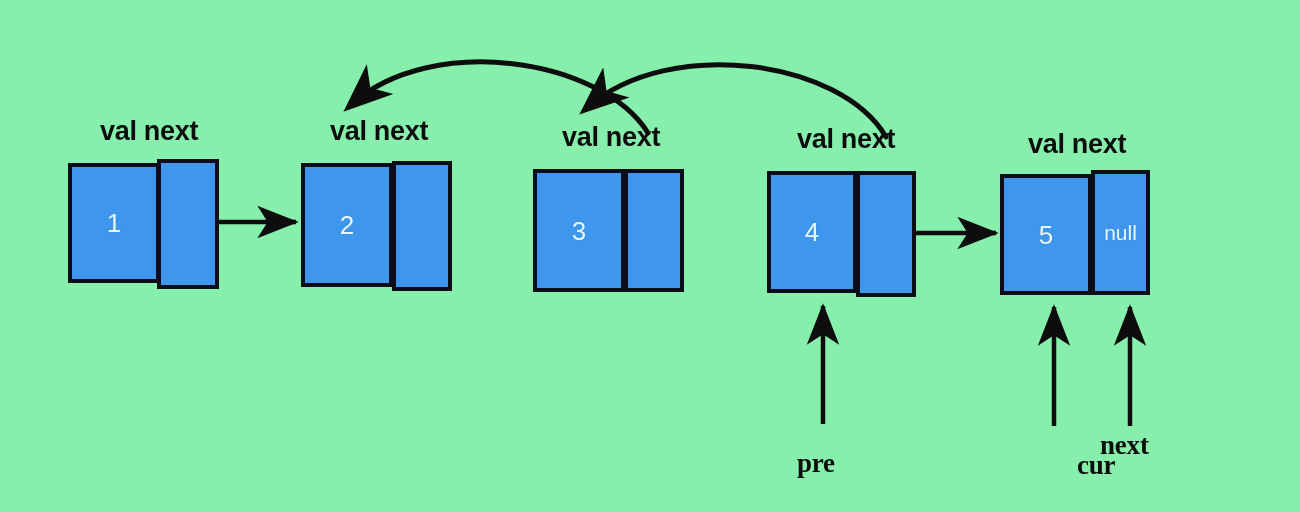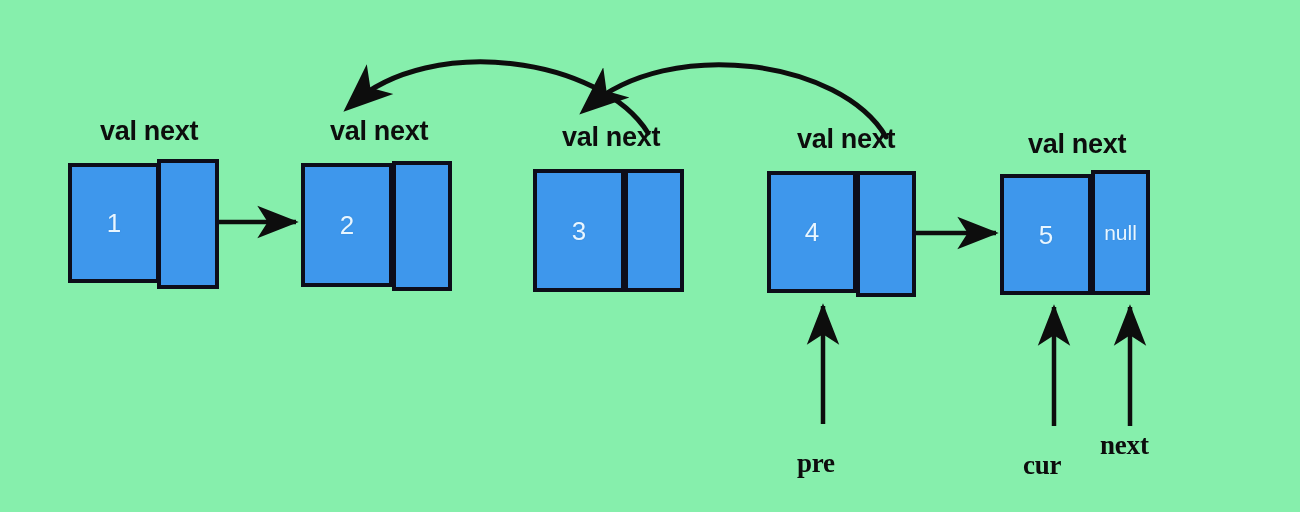--- a/index.html
+++ b/index.html
@@ -127,16 +127,16 @@
 
   <div class="node-header" style="left:1028px; top:131px;">val next</div>
   <div class="cell" style="left:1000px; top:174px; width:92px; height:121px;">
     <span class="cell-text">5</span>
   </div>
   <div class="cell" style="left:1091px; top:170px; width:59px; height:125px;">
     <span class="cell-text small">null</span>
   </div>
 
   <div class="ptr-label" style="left:797px; top:450px;">pre</div>
-  <div class="ptr-label" style="left:1023px; top:452px;">cur</div>
+  <div class="ptr-label" style="left:1077px; top:452px;">cur</div>
   <div class="ptr-label" style="left:1100px; top:432px;">next</div>
 
 </div>
 
 </body></html>

